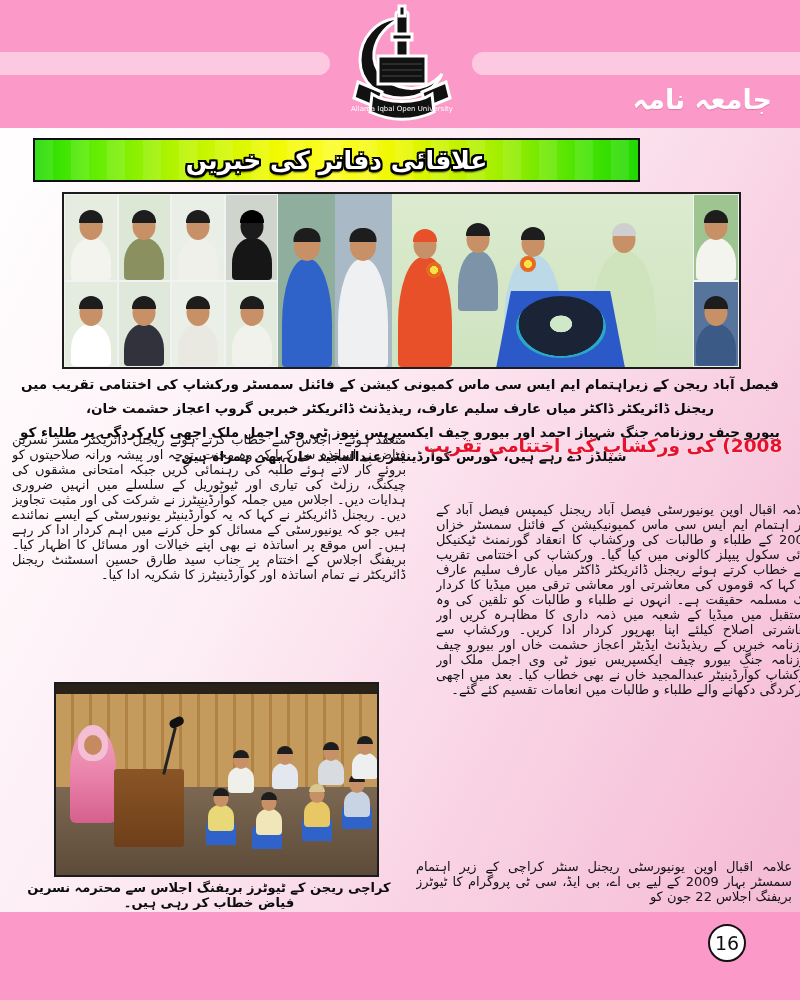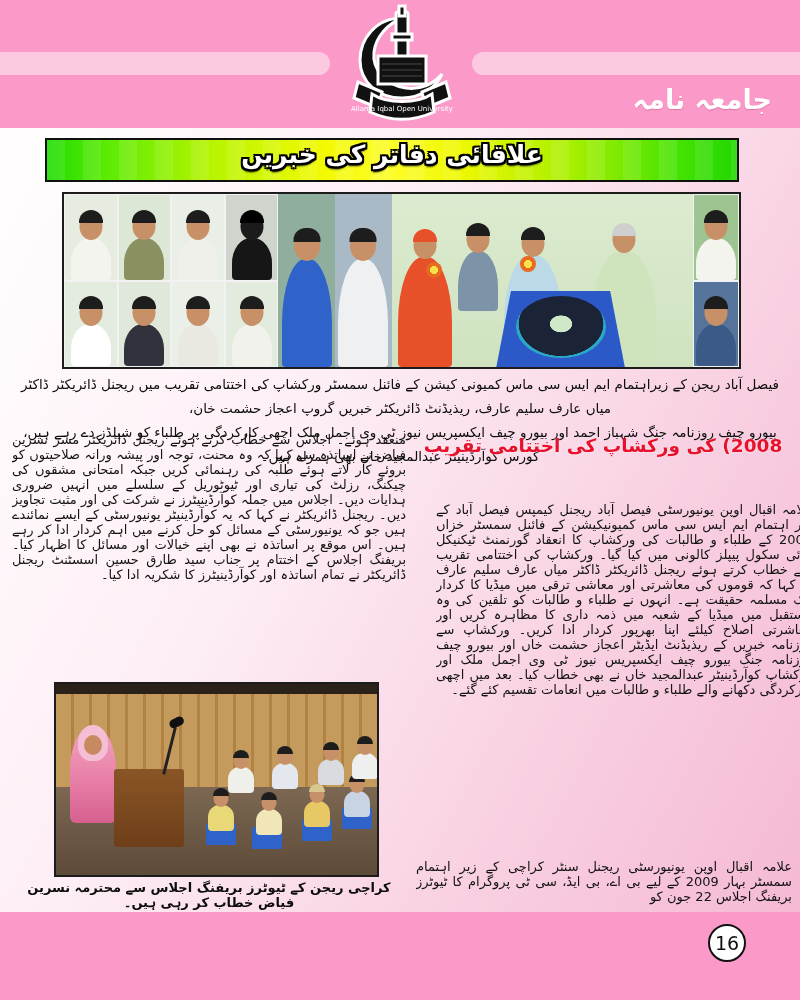--- a/index.html
+++ b/index.html
@@ -19,26 +19,26 @@
     font-size:27px;font-weight:bold;direction:rtl;
     text-shadow:0 1px 1px rgba(180,60,120,.35);}
 
   .logo{position:absolute;left:342px;top:4px;width:120px;height:122px;}
 
   
   .content{position:absolute;left:0;top:128px;width:800px;height:784px;
     background:linear-gradient(118deg,#fffdfe 4%,#fdeef5 38%,#f9d3e4 68%,#f5b9d4 100%);}
 
   
-  .news-banner{position:absolute;left:45px;top:10px;width:694px;height:44px;
+  .news-banner{position:absolute;left:33px;top:10px;width:607px;height:44px;
     border:2px solid #101010;box-sizing:border-box;
     background:
       repeating-linear-gradient(90deg,rgba(255,255,255,.10) 0 18px,rgba(0,0,0,0) 18px 36px),
       linear-gradient(90deg,#1fdc02 0%,#5dec04 9%,#b8f400 24%,#f2fa02 40%,#fdfd2a 50%,#eef800 60%,#a8ef00 76%,#46e402 91%,#22d802 100%);
-    display:flex;align-items:flex-start;justify-content:center;}
+    display:flex;align-items:center;justify-content:center;}
   .news-banner span{color:#ffffff;font-size:25px;font-weight:bold;direction:rtl;
     text-shadow:-2px 0 0 #000,2px 0 0 #000,0 -2px 0 #000,0 2px 0 #000,
                 -2px -2px 0 #000,2px 2px 0 #000,-2px 2px 0 #000,2px -2px 0 #000,0 3px 2px #000;}
 
   
   .collage{position:absolute;left:62px;top:64px;width:679px;height:177px;
     border:2px solid #1c1c1c;box-sizing:border-box;background:#cfe3c8;
     display:flex;overflow:hidden;}
   .cgrid{width:216px;display:grid;grid-template-columns:repeat(4,1fr);grid-template-rows:1fr 1fr;}
   .cell{position:relative;overflow:hidden;background:var(--bg,#e4ecdc);border:1px solid #f2f2f2;}
@@ -60,21 +60,21 @@
   .shield::before{content:"";position:absolute;left:50%;top:48%;transform:translate(-50%,-50%);
     width:90px;height:62px;border-radius:50%;
     background:radial-gradient(ellipse at 50% 45%,#cfe8c8 0 17%,#1b2436 18% 66%,#2aa8c8 67% 80%,#15223a 81%);}
   .badge{position:absolute;width:16px;height:16px;border-radius:50%;
     background:radial-gradient(#f7e24a 0 35%,#e86a1e 36% 70%,#1c53a8 71%);}
   .minicol{width:46px;display:flex;flex-direction:column;}
   .minicol .cell{flex:1;}
 
   
   .collage-caption{position:absolute;left:10px;top:244px;width:780px;direction:rtl;
-    text-align:center;color:#0c0c0c;font-size:13.5px;font-weight:normal;line-height:24px;}
+    text-align:center;color:#0c0c0c;font-size:13.5px;font-weight:bold;line-height:24px;}
 
   
   .urdu{direction:rtl;color:#101010;}
   .story-head{position:absolute;text-align:center;color:#e8112b;font-weight:bold;
     font-size:18.5px;line-height:31px;direction:rtl;
     text-shadow:0 0 2px rgba(255,255,255,.9);}
   .story-body{position:absolute;font-size:13px;line-height:15px;text-align:justify;
     overflow:hidden;direction:rtl;color:#131313;}
 
   .col-left-para{left:12px;top:304px;width:394px;height:246px;}

